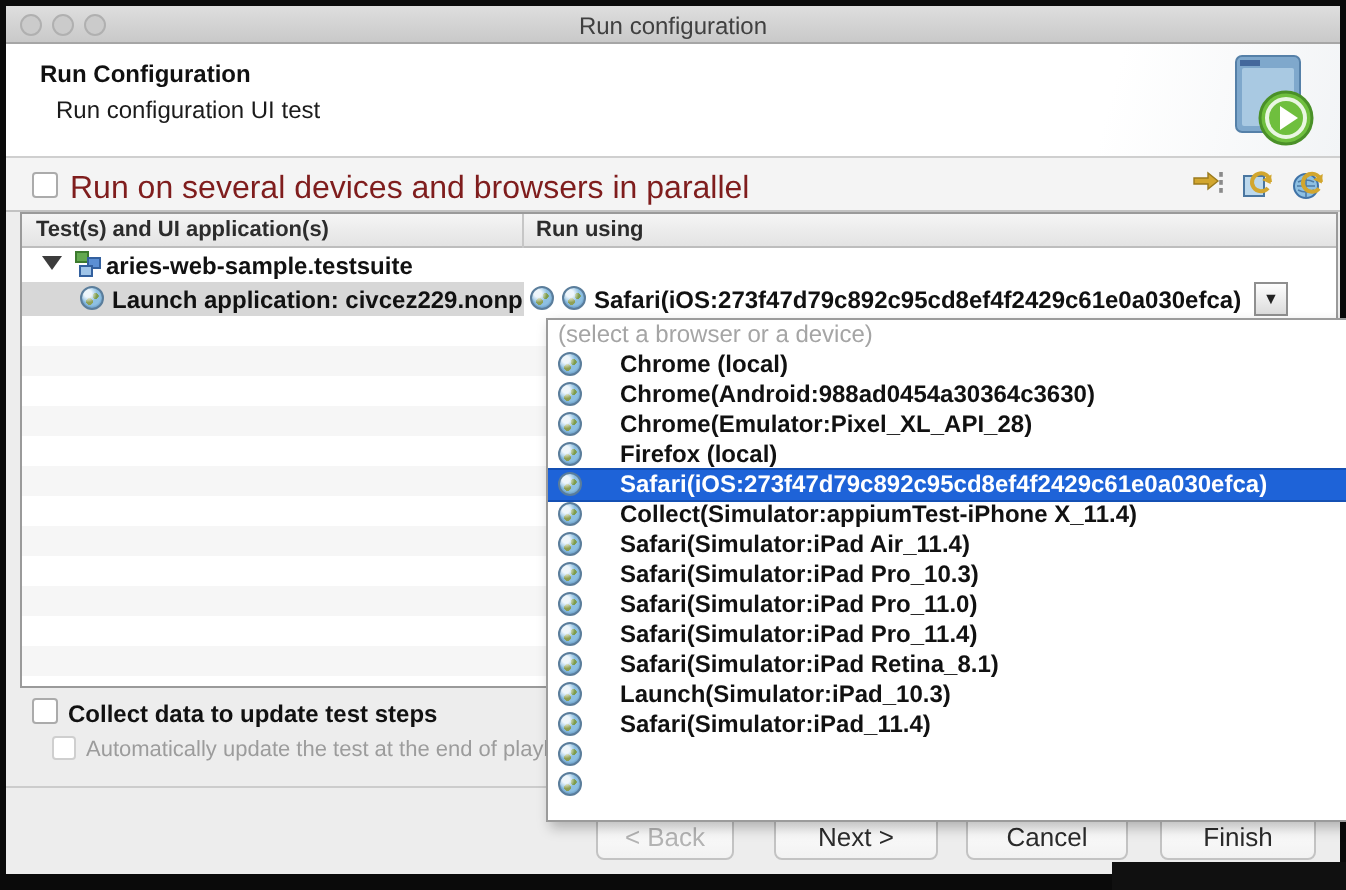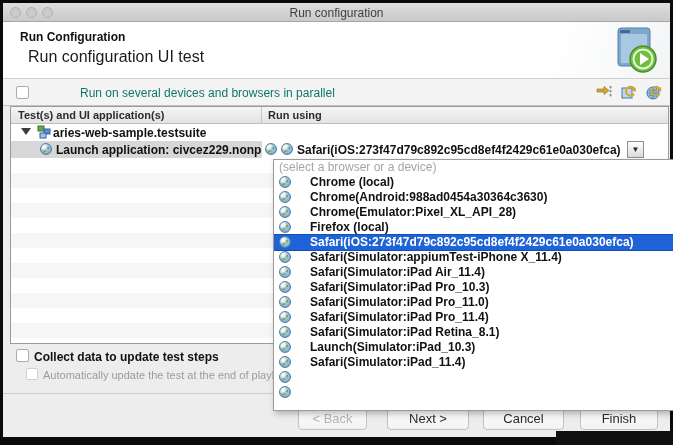--- a/index.html
+++ b/index.html
@@ -13,28 +13,28 @@
     background:linear-gradient(#dedede,#c9c9c9); border-bottom:1px solid #a6a6a6; }
   .tl-group { position:absolute; left:7px; top:4px; display:flex; gap:5px; }
   .tl { width:11px; height:11px; border-radius:50%; background:#cbcbcb; border:1px solid #b0b0b0; }
   .win-title { position:absolute; left:0; right:0; top:3px; text-align:center;
     font-size:12px; color:#404040; font-weight:400; }
 
   
   .header { position:absolute; left:0; top:19px; width:100%; height:57px; background:#fff;
     border-bottom:1px solid #cfcfcf; background:linear-gradient(105deg,#ffffff 82%,#f2f4f6 100%); }
   .hdr-title { position:absolute; left:17px; top:8px; font-size:12px; font-weight:bold; color:#111; }
-  .hdr-sub { position:absolute; left:25px; top:26px; font-size:16px; color:#1b1b1b; }
+  .hdr-sub { position:absolute; left:25px; top:26px; font-size:12px; color:#1b1b1b; }
   .wizard-icon { position:absolute; right:12px; top:4px; }
 
   
   .parallelbar { position:absolute; left:0; top:76px; width:100%; height:27px; background:#f4f4f4;
     border-bottom:1px solid #c2c2c2; }
   .cb { position:absolute; width:13px; height:13px; background:#fff; border:1px solid #ababab; border-radius:2px; }
-  .parallel-label { position:absolute; left:32px; top:7px; font-size:12px; color:#0f766e;margin-left:45px; }
+  .parallel-label { position:absolute; left:32px; top:7px; font-size:16px; color:#7f1d1d; }
   .tool-icons { position:absolute; right:8px; top:5px; display:flex; gap:9px; align-items:center; }
 
   
   .table { position:absolute; left:7px; top:103px; width:659px; height:238px; background:#fff;
     border:1px solid #9a9a9a; }
   .thead { position:absolute; left:0; top:0; width:100%; height:17px;
     background:linear-gradient(#f5f5f5,#e3e3e3); border-bottom:1px solid #bdbdbd;
     font-size:11px; font-weight:bold; color:#2c2c2c; }
   .th1 { position:absolute; left:7px; top:2px; }
   .th2 { position:absolute; left:257px; top:2px; }
@@ -189,21 +189,21 @@
   </div>
 
   <div class="popup">
     <div id="dd-items">
         <div class="dd-item placeholder"><span>(select a browser or a device)</span></div>
         <div class="dd-item"><span class="globe"></span><span>Chrome (local)</span></div>
         <div class="dd-item"><span class="globe"></span><span>Chrome(Android:988ad0454a30364c3630)</span></div>
         <div class="dd-item"><span class="globe"></span><span>Chrome(Emulator:Pixel_XL_API_28)</span></div>
         <div class="dd-item"><span class="globe"></span><span>Firefox (local)</span></div>
         <div class="dd-item selected"><span class="globe"></span><span>Safari(iOS:273f47d79c892c95cd8ef4f2429c61e0a030efca)</span></div>
-        <div class="dd-item"><span class="globe"></span><span>Safari(Simulator:appiumTest-iPhone X_11.4)</span></div>
+        <div class="dd-item"><span class="globe"></span><span>Collect(Simulator:appiumTest-iPhone X_11.4)</span></div>
         <div class="dd-item"><span class="globe"></span><span>Safari(Simulator:iPad Air_11.4)</span></div>
         <div class="dd-item"><span class="globe"></span><span>Safari(Simulator:iPad Pro_10.3)</span></div>
         <div class="dd-item"><span class="globe"></span><span>Safari(Simulator:iPad Pro_11.0)</span></div>
         <div class="dd-item"><span class="globe"></span><span>Safari(Simulator:iPad Pro_11.4)</span></div>
         <div class="dd-item"><span class="globe"></span><span>Safari(Simulator:iPad Retina_8.1)</span></div>
         <div class="dd-item"><span class="globe"></span><span>Launch(Simulator:iPad_10.3)</span></div>
         <div class="dd-item"><span class="globe"></span><span>Safari(Simulator:iPad_11.4)</span></div>
         <div class="dd-item"><span class="globe"></span></div>
         <div class="dd-item"><span class="globe"></span></div>
       </div>

